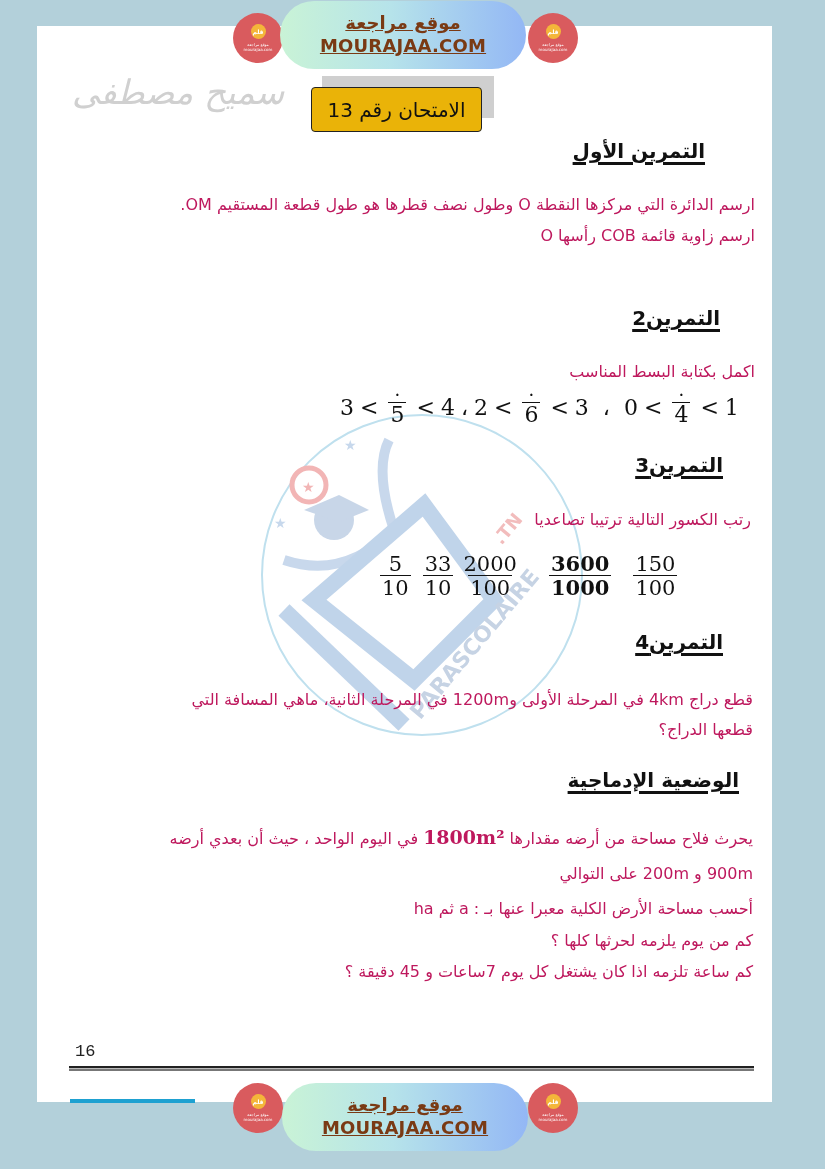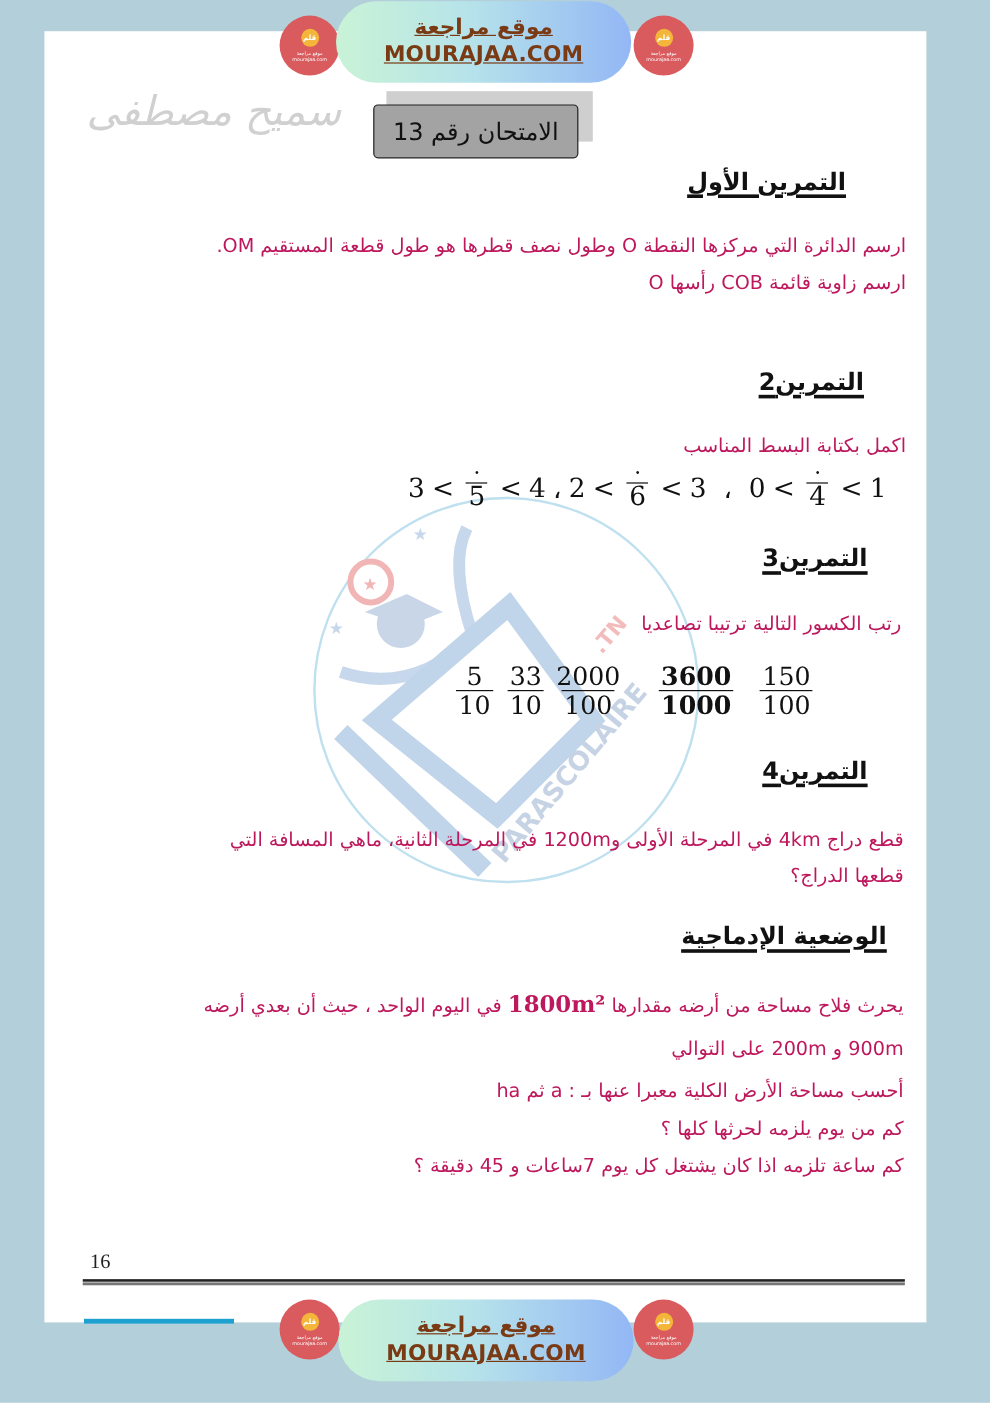--- a/index.html
+++ b/index.html
@@ -55,21 +55,21 @@
 
     
     .title-shadow {
       position: absolute; left: 322px; top: 76px;
       width: 172px; height: 42px;
       background: #cfcfcf;
     }
     .title-box {
       position: absolute; left: 311px; top: 87px;
       width: 171px; height: 45px;
-      background: #a3a3a3; border: 1.5px solid #222; border-radius: 4px;
+      background: #eab308; border: 1.5px solid #222; border-radius: 4px;
       display: flex; align-items: center; justify-content: center;
       font-size: 20px; color: #111; direction: rtl;
     }
 
     .heading {
       position: absolute;
       font-weight: bold; font-size: 20px; color: #111;
       text-decoration: underline; text-decoration-thickness: 3px;
       text-underline-offset: 4px;
       direction: rtl;
@@ -98,21 +98,21 @@
     .op { margin: 0 6px; }
 
     
     .watermark {
       position: absolute; left: 244px; top: 410px;
       width: 355px; height: 330px; z-index: 0; pointer-events: none;
     }
 
     .footer-num {
       position: absolute; left: 75px; top: 1042px;
-      font-family: Liberation Serif, serif; font-size: 17px; color: #222;
+      font-family: Liberation Mono, monospace; font-size: 17px; color: #222;
     }
     .footer-rule {
       position: absolute; left: 69px; top: 1066px; width: 685px; height: 5px;
       border-top: 2px solid #222; border-bottom: 2px solid #777;
       background: #bbb;
     }
     .blue-bar {
       position: absolute; left: 70px; top: 1099px; width: 125px; height: 4px;
       background: #1ea1d1;
     }

